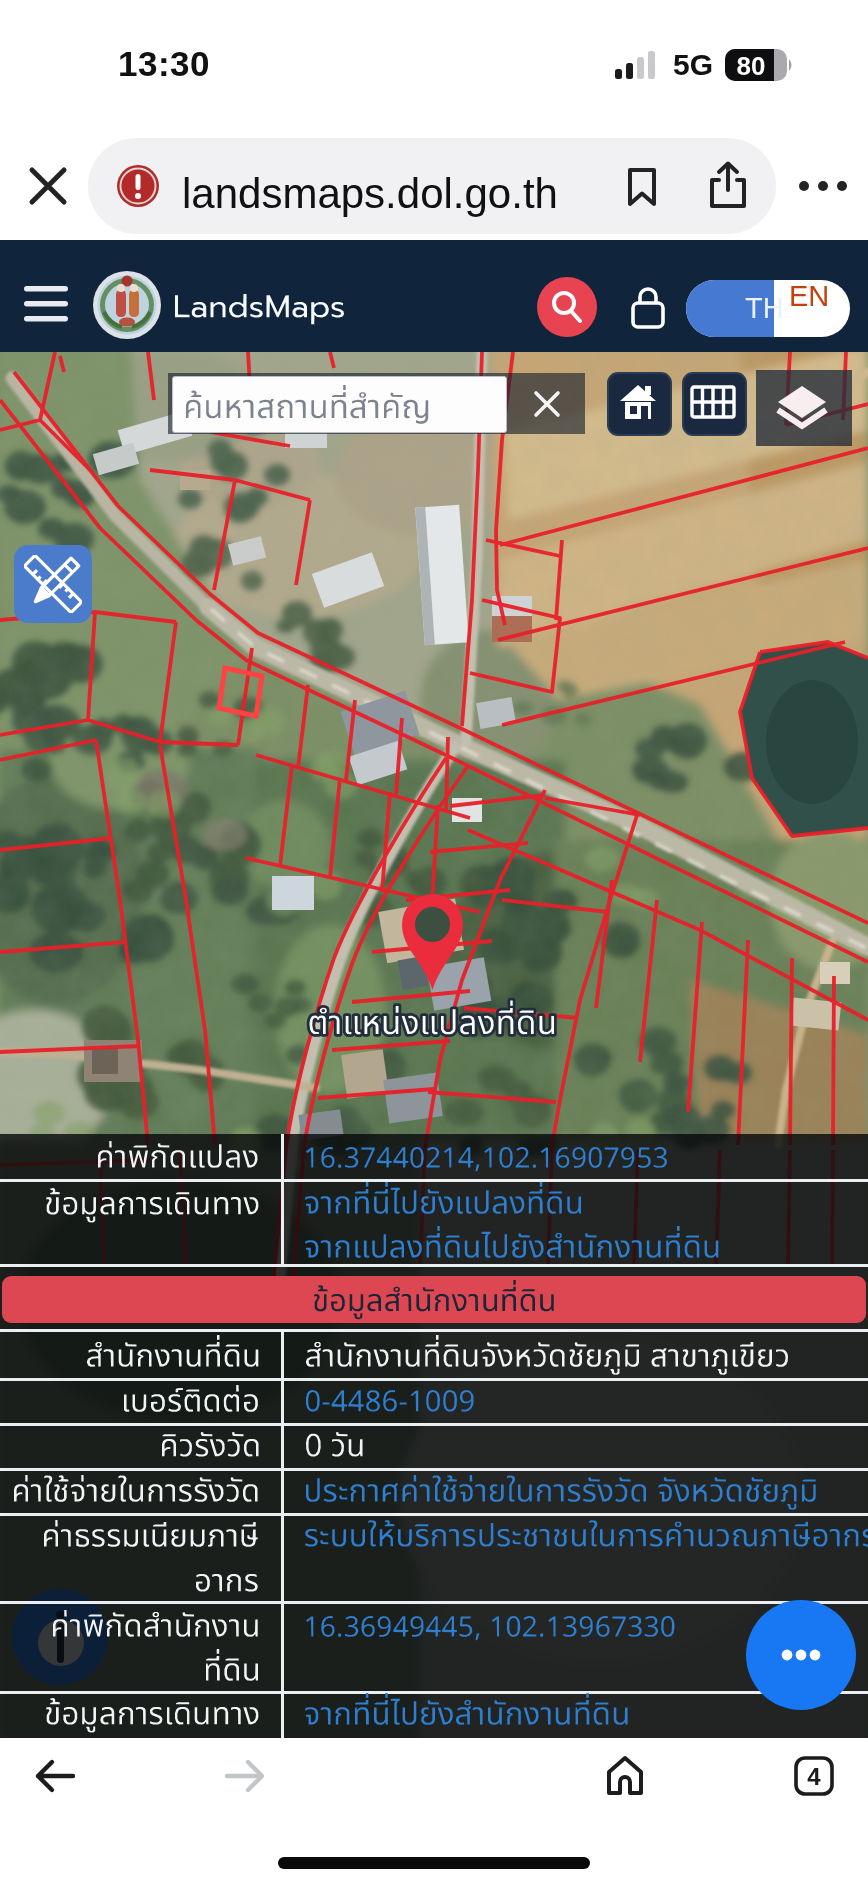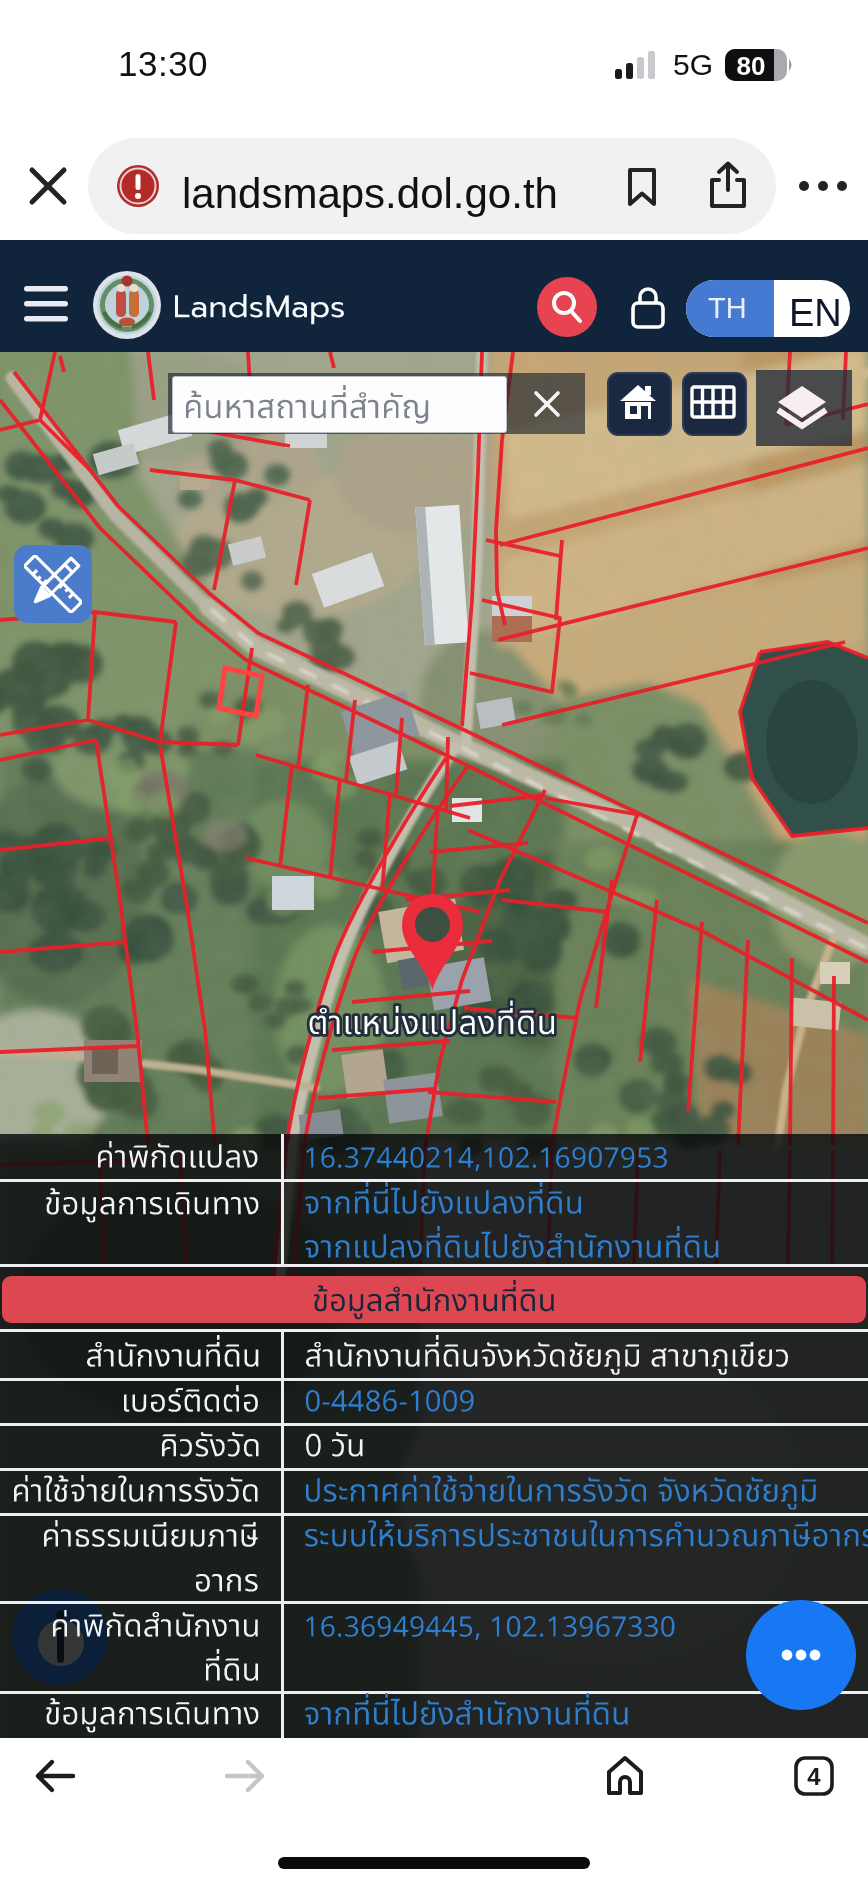--- a/index.html
+++ b/index.html
@@ -1,28 +1,28 @@
 <!DOCTYPE html>
 <html><head><meta charset="utf-8"><style>
 html,body{margin:0;padding:0}
 body{width:868px;height:1886px;position:relative;background:#fff;overflow:hidden;
 font-family:"Liberation Sans",sans-serif;-webkit-font-smoothing:antialiased}
 .abs{position:absolute}
 </style></head><body>
 
-<div class="abs" style="left:118px;top:44px;font-size:35px;font-weight:400;color:#111;letter-spacing:.5px">13:30</div>
+<div class="abs" style="left:118px;top:44px;font-size:35px;font-weight:700;color:#111;letter-spacing:.5px">13:30</div>
 
 <svg class="abs" style="left:615px;top:50px" width="50" height="32" viewBox="0 0 50 32">
 <rect x="0" y="19" width="7" height="10" rx="2.5" fill="#1b1b1b"></rect>
 <rect x="11" y="13" width="7" height="16" rx="2.5" fill="#1b1b1b"></rect>
 <rect x="22" y="7" width="7" height="22" rx="2.5" fill="#c9c9cd"></rect>
 <rect x="33" y="1" width="7" height="28" rx="2.5" fill="#c9c9cd"></rect>
   </svg>
 
-<div class="abs" style="left:673px;top:48px;font-size:30px;font-weight:400;color:#111">5G</div>
+<div class="abs" style="left:673px;top:48px;font-size:30px;font-weight:700;color:#111">5G</div>
 
 <svg class="abs" style="left:724px;top:47px" width="70" height="36" viewBox="0 0 70 36">
 <rect x="1" y="2" width="62" height="32" rx="10" fill="#a9a9ae"></rect>
 <path d="M 11,2 L 50,2 L 50,34 L 11,34 A 10,10 0 0 1 1,24 L 1,12 A 10,10 0 0 1 11,2 Z" fill="#0e0e10"></path>
 <path d="M 65,12 q 5,6 0,12 Z" fill="#9d9da2"></path>
 <text x="27" y="28" font-size="26" font-weight="700" fill="#fff" text-anchor="middle" font-family="Liberation Sans">80</text>
   </svg>
 
 <svg class="abs" style="left:26px;top:164px" width="44" height="44" viewBox="0 0 44 44">
 <path d="M 6,6 L 38,38 M 38,6 L 6,38" stroke="#232325" stroke-width="5" stroke-linecap="round"></path>
@@ -85,22 +85,22 @@
 <path d="M 35,35 L 44,45" stroke="#fff" stroke-width="4" stroke-linecap="round"></path>
   </svg>
 
 <svg class="abs" style="left:629px;top:286px" width="38" height="44" viewBox="0 0 38 44">
 <rect x="4" y="17" width="30" height="24" rx="5" fill="none" stroke="#fff" stroke-width="3.6"></rect>
 <path d="M 11,17 L 11,11 a 8,8 0 0 1 16,0 L 27,17" fill="none" stroke="#fff" stroke-width="3.6"></path>
   </svg>
 
 <div class="abs" style="left:686px;top:280px;width:164px;height:57px;background:#fff;border-radius:29px"></div>
 <div class="abs" style="left:686px;top:280px;width:88px;height:57px;background:#4579d2;border-radius:29px 0 0 29px"></div>
-<div class="abs" style="left:708px;top:292px;font-size:29px;color:#eaf1fb">TH</div>
-<div class="abs" style="left:789px;top:292px;font-size:38px;color:#0f172a">EN</div>
+<div class="abs" style="left:745px;top:292px;font-size:29px;color:#eaf1fb">TH</div>
+<div class="abs" style="left:789px;top:280px;font-size:29px;color:#c2410c">EN</div>
 
 <svg style="position:absolute;left:0;top:352px" width="868" height="1390" viewBox="0 352 868 1390">
     <defs>
       <filter id="bl8" x="-30%" y="-30%" width="160%" height="160%">
         <feGaussianBlur stdDeviation="5"></feGaussianBlur>
       </filter>
       <filter id="bl4" x="-40%" y="-40%" width="180%" height="180%">
         <feGaussianBlur stdDeviation="3"></feGaussianBlur>
       </filter>
       <filter id="bl2" x="-40%" y="-40%" width="180%" height="180%">

